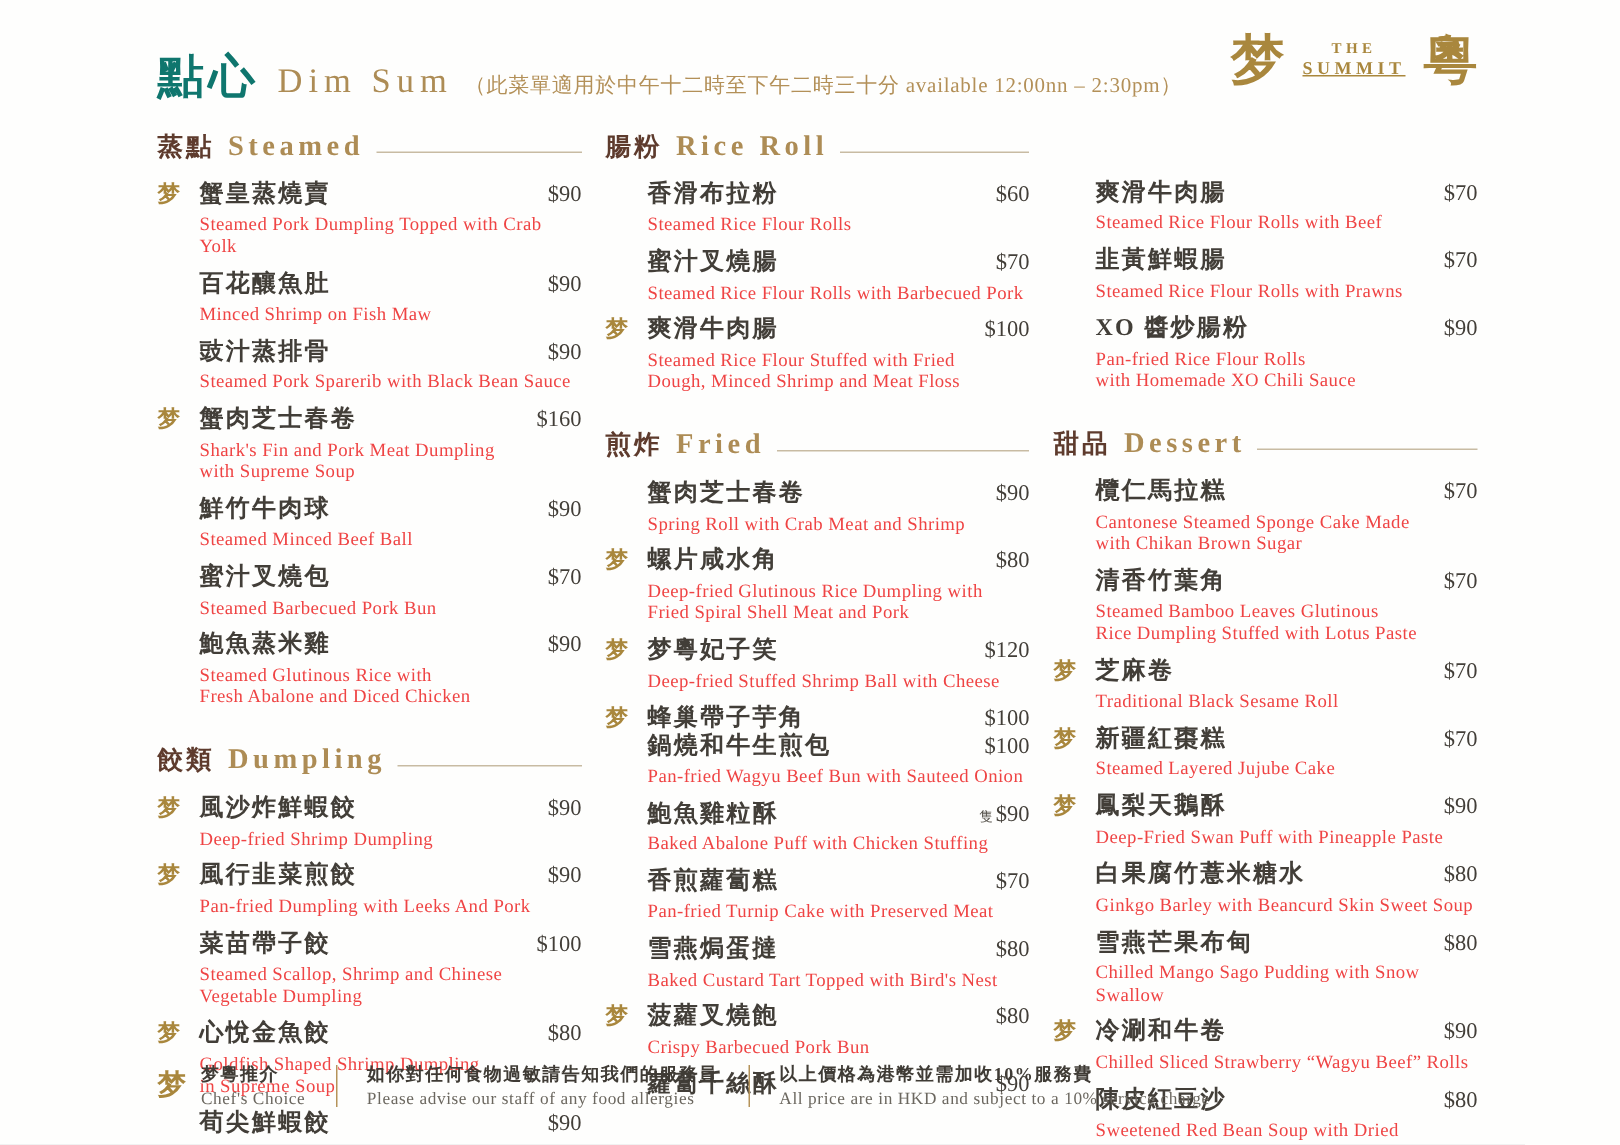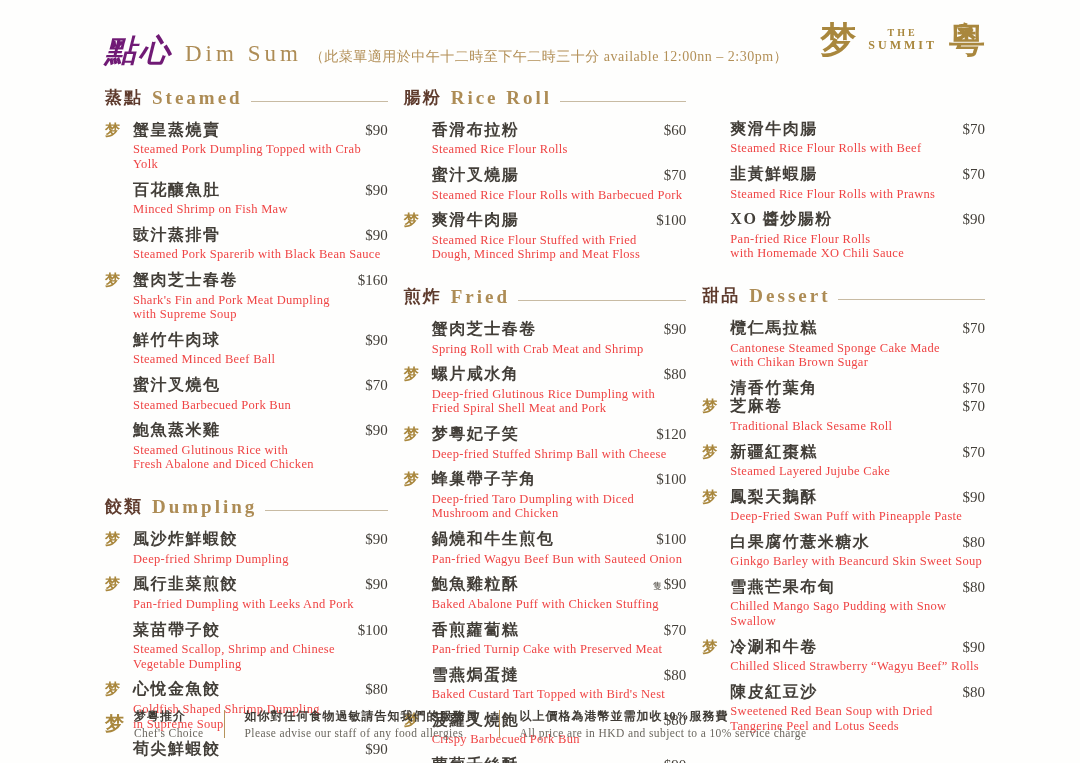--- a/index.html
+++ b/index.html
@@ -10,31 +10,31 @@
     background:#fefefd;
     font-family:"Liberation Serif","DejaVu Serif",serif;
     overflow:hidden;
     box-sizing:border-box;
   }
   
   .header{
     position:absolute;top:30px;left:105px;right:95px;
     display:flex;align-items:baseline;
   }
-  .title-zh{font-size:31px;font-weight:bold;color:#701a75;letter-spacing:3px;font-style:italic;}
+  .title-zh{font-size:31px;font-weight:bold;color:#0f766e;letter-spacing:3px;}
   .title-en{font-size:23px;color:#ad8c55;letter-spacing:4px;margin-left:12px;}
   .title-note{font-size:14px;color:#b39058;margin-left:8px;letter-spacing:0.5px;}
   .logo{
     position:absolute;top:22px;right:95px;
     display:flex;align-items:center;gap:12px;color:#a9873d;
   }
   .logo-zh{font-size:36px;font-weight:bold;line-height:1;}
   .logo-mid{display:flex;flex-direction:column;align-items:center;line-height:1.15;}
   .logo-the{font-size:10px;font-weight:bold;letter-spacing:3px;}
-  .logo-summit{font-size:12px;font-weight:bold;letter-spacing:3px;}
+  .logo-summit{font-size:12px;font-weight:bold;letter-spacing:3px;text-decoration:underline;}
   
   .columns{
     position:absolute;top:86px;left:105px;right:95px;
     display:flex;gap:16px;
   }
   .col{flex:1;min-width:0;}
   .menu-section{margin-bottom:14px;}
   .menu-section.no-header{padding-top:34px;}
   .section-header{
     display:flex;align-items:center;margin:0 0 12px 0;
@@ -317,22 +317,20 @@
       <div class="item-en">Deep-fried Stuffed Shrimp Ball with Cheese</div>
     </div>
   </div>
             <div class="menu-item">
     <span class="chef-icon">梦</span>
     <div class="item-main">
       <div class="item-line">
         <span class="item-zh">蜂巢帶子芋角</span>
         <span class="item-price"><span class="price-val">$100</span></span>
       </div>
-      <div class="item-en">Deep-fried Taro Dumpling with Diced
-Mushroom and Chicken</div>
     </div>
   </div>
             <div class="menu-item">
     <span class="chef-icon"></span>
     <div class="item-main">
       <div class="item-line">
         <span class="item-zh">鍋燒和牛生煎包</span>
         <span class="item-price"><span class="price-val">$100</span></span>
       </div>
       <div class="item-en">Pan-fried Wagyu Beef Bun with Sauteed Onion</div>
@@ -446,20 +444,22 @@
 with Chikan Brown Sugar</div>
     </div>
   </div>
             <div class="menu-item">
     <span class="chef-icon"></span>
     <div class="item-main">
       <div class="item-line">
         <span class="item-zh">清香竹葉角</span>
         <span class="item-price"><span class="price-val">$70</span></span>
       </div>
+      <div class="item-en">Steamed Bamboo Leaves Glutinous
+Rice Dumpling Stuffed with Lotus Paste</div>
     </div>
   </div>
             <div class="menu-item">
     <span class="chef-icon">梦</span>
     <div class="item-main">
       <div class="item-line">
         <span class="item-zh">芝麻卷</span>
         <span class="item-price"><span class="price-val">$70</span></span>
       </div>
       <div class="item-en">Traditional Black Sesame Roll</div>

